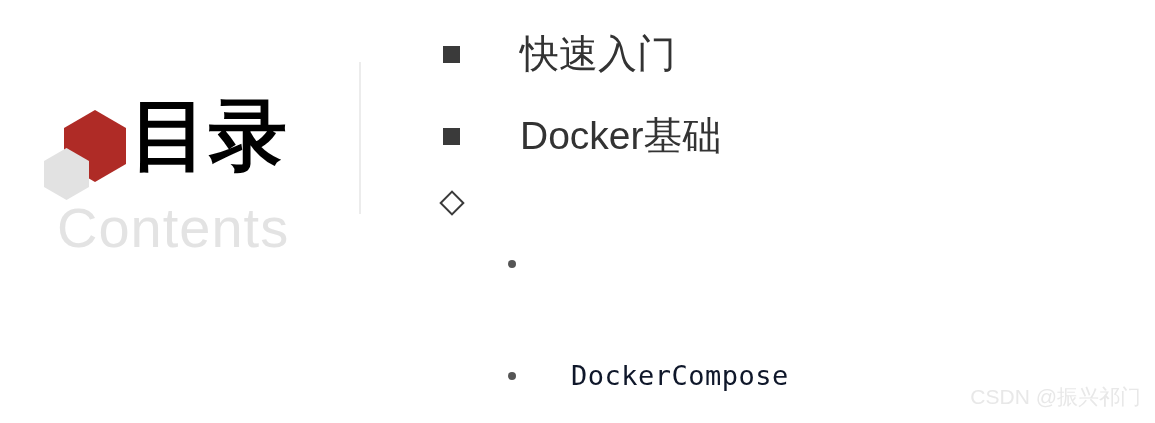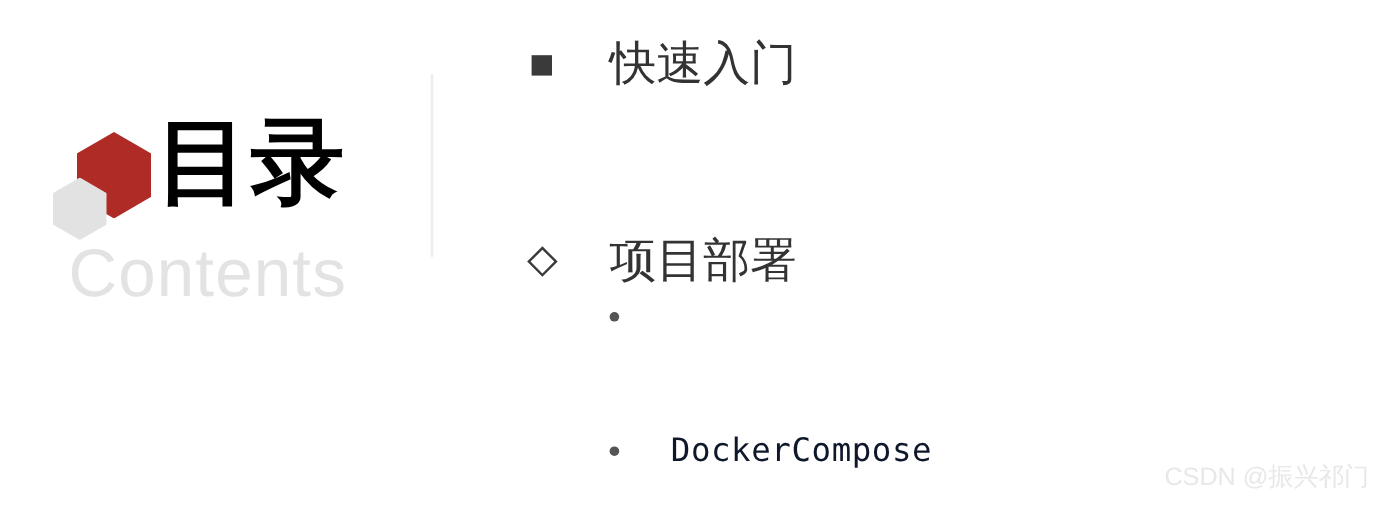--- a/index.html
+++ b/index.html
@@ -93,20 +93,21 @@
     left: 430px;
     top: 0;
     width: 725px;
     height: 423px;
   }
   .item {
     position: absolute;
     display: flex;
     align-items: center;
     white-space: nowrap;
+    gap: 12px;
   }
   .item-main { left: 8px; }
   .item-1 { top: 30px; }
   .item-2 { top: 112px; }
   .item-3 { top: 194px; }
 
   .marker {
     width: 70px;
     flex: 0 0 70px;
     display: flex;
@@ -192,26 +193,31 @@
 
   <div class="contents">
 
     <div class="item item-main item-1">
       <span class="marker">
         <span class="marker-square"></span>
       </span>
       <span class="label-main">快速入门</span>
     </div>
 
+    <div class="item item-main item-2">
+      <span class="marker">
+        <span class="marker-square"></span>
+      </span>
+      <span class="label-main">Docker基础</span>
+    </div>
 
     <div class="item item-main item-3">
       <span class="marker">
         <span class="marker-diamond"></span>
       </span>
-      <span class="label-main">项目部署</span>
     </div>
 
     <div class="item item-sub sub-1">
       <span class="marker-sm">
         <span class="marker-dot"></span>
       </span>
     </div>
 
 
     <div class="item item-sub sub-3">

